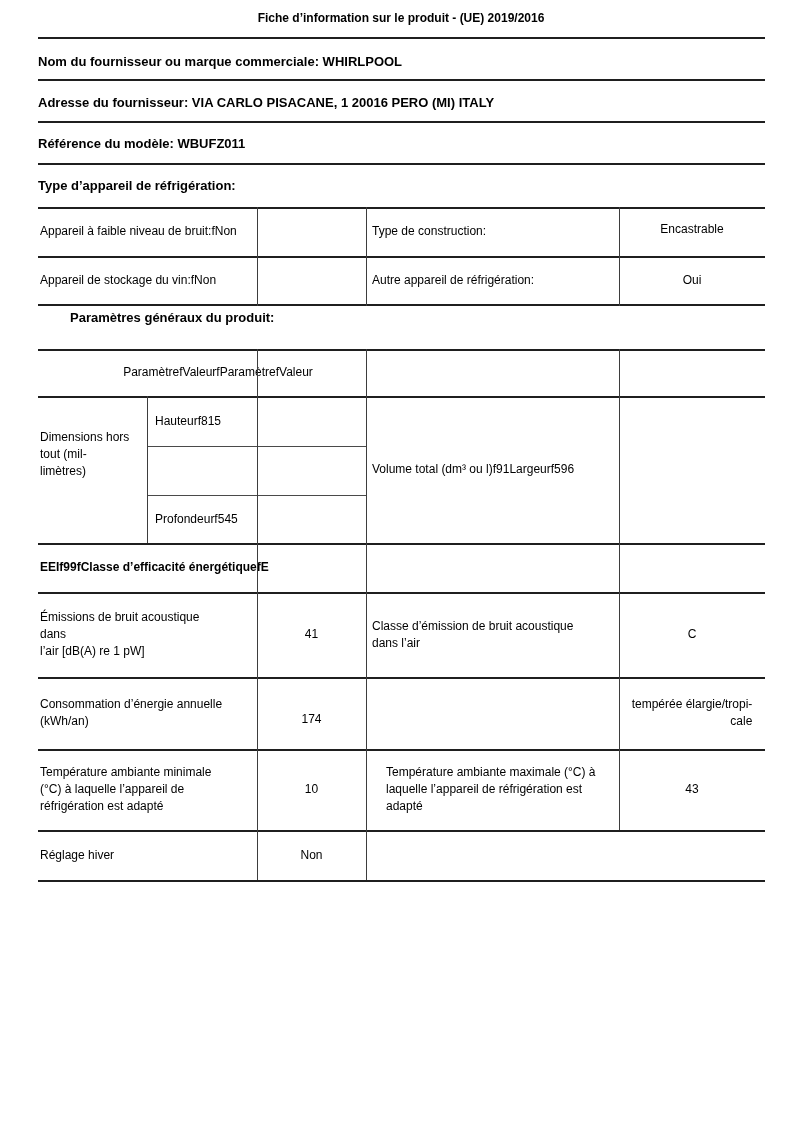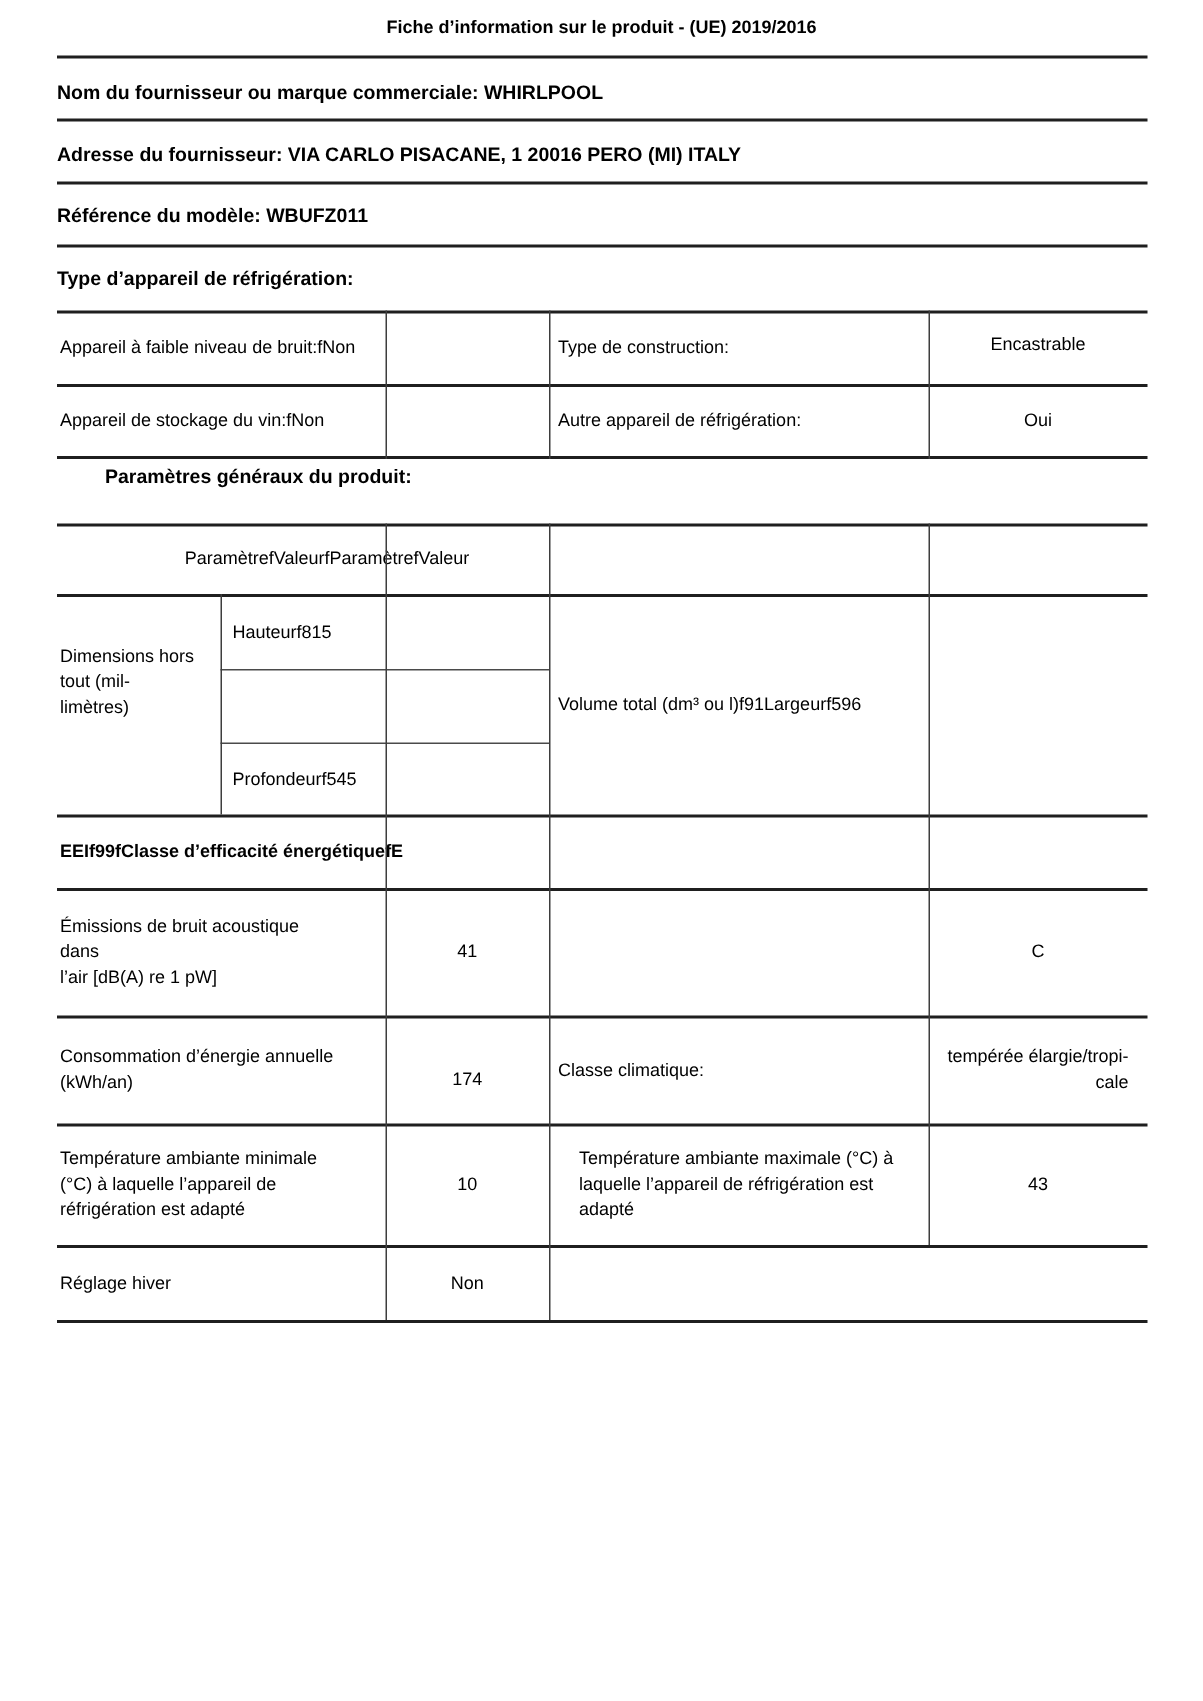--- a/index.html
+++ b/index.html
@@ -74,26 +74,27 @@
   <div class="abs txt cell nowrap" style="left:155px;top:396px;height:50px;">Hauteurf815</div>
   <div class="abs txt cell nowrap" style="left:155px;top:495px;height:48px;">Profondeurf545</div>
   <div class="abs txt cell nowrap" style="left:372px;top:396px;height:147px;">Volume total (dm³ ou l)f91Largeurf596</div>
 
   <div class="abs txt cell nowrap" style="left:40px;top:543px;height:49px;font-weight:bold;">EEIf99fClasse d’efficacité énergétiquefE</div>
 
   <div class="abs txt cell pre" style="left:40px;top:592px;width:215px;height:85px;">Émissions de bruit acoustique
 dans
 l’air [dB(A) re 1 pW]</div>
   <div class="abs txt cell ctr" style="left:257px;top:592px;width:109px;height:85px;">41</div>
+  <div class="abs txt cell pre" style="left:372px;top:592px;width:244px;height:85px;">Classe d’émission de bruit acoustique
+dans l’air</div>
   <div class="abs txt cell ctr" style="left:619px;top:592px;width:146px;height:85px;">C</div>
 
   <div class="abs txt cell pre" style="left:40px;top:677px;width:215px;height:72px;">Consommation d’énergie annuelle
 (kWh/an)</div>
   <div class="abs txt cell ctr" style="left:257px;top:677px;width:109px;height:84px;">174</div>
-  <div class="abs txt cell" style="left:372px;top:677px;width:244px;height:72px;">Classe climatique:</div>
   <div class="abs txt cell ctr pre" style="left:617px;top:677px;width:150px;height:72px;text-align:right;">tempérée élargie/tropi-
 cale</div>
 
   <div class="abs txt cell pre" style="left:40px;top:749px;width:215px;height:81px;">Température ambiante minimale
 (°C) à laquelle l’appareil de
 réfrigération est adapté</div>
   <div class="abs txt cell ctr" style="left:257px;top:749px;width:109px;height:81px;">10</div>
   <div class="abs txt cell pre" style="left:372px;top:749px;width:244px;height:81px;margin-left:14px;">Température ambiante maximale (°C) à
 laquelle l’appareil de réfrigération est
 adapté</div>

